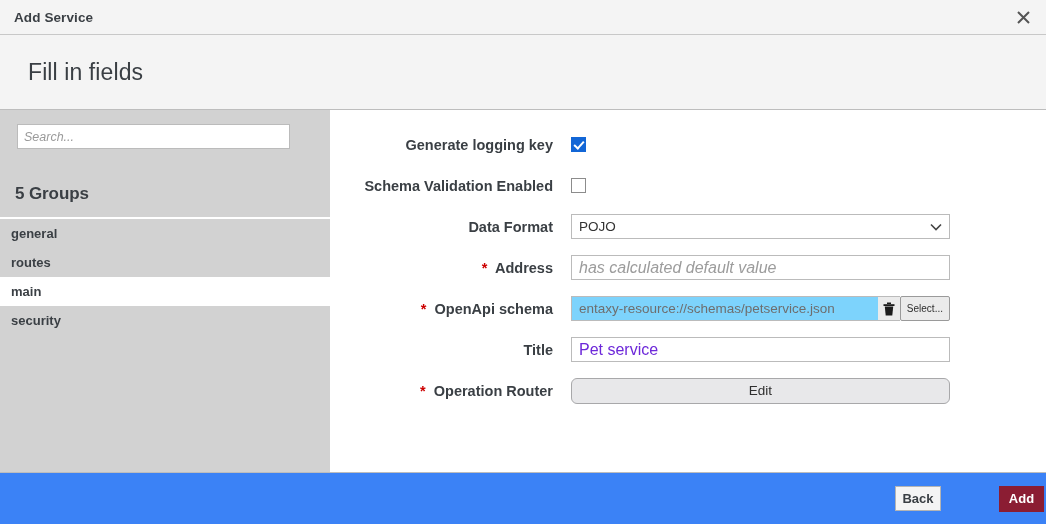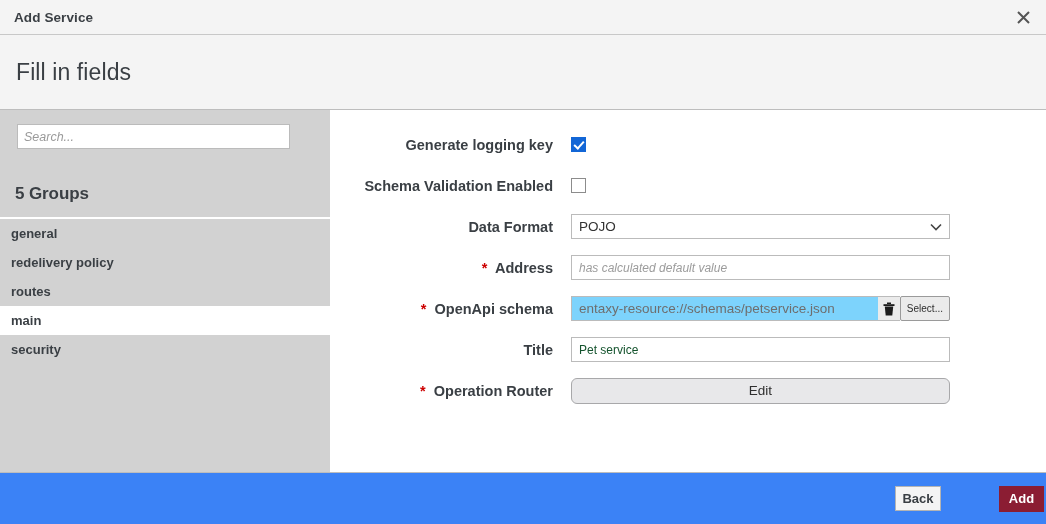--- a/index.html
+++ b/index.html
@@ -54,21 +54,21 @@
   .close-btn svg { display: block; }
 
   
   .heading-band {
     height: 75px;
     min-height: 75px;
     background: #f4f4f4;
     border-bottom: 1px solid #bdbdbd;
     display: flex;
     align-items: center;
-    padding-left: 16px;
+    padding-left: 28px;
     box-sizing: border-box;
   }
   .heading-text {
     font-size: 23px;
     color: #3a3f44;
     font-weight: normal;
     letter-spacing: 0.1px;
   }
 
   
@@ -199,22 +199,22 @@
   }
 
   
   .text-input {
     width: 100%;
     height: 25px;
     box-sizing: border-box;
     border: 1px solid #bbbbbb;
     background: #ffffff;
     font-family: "Liberation Sans", sans-serif;
-    font-size: 12px;
-    color: #14532d;
+    font-size: 16px;
+    color: #6d28d9;
     padding: 0 7px;
     outline: none;
   }
   .text-input::placeholder {
     color: #9c9c9c;
     font-style: italic;
   }
 
   
   .select-box {
@@ -369,23 +369,20 @@
   <div class="body-area">
 
     <div class="sidebar">
       <div class="search-wrap">
         <input class="search-input" type="text" placeholder="Search..." style="">
       </div>
       <div class="groups-count">5 Groups</div>
       <div class="group-list">
         <div class="group-item">
           <span>general</span>
-        </div>
-        <div class="group-item">
-          <span>redelivery policy</span>
         </div>
         <div class="group-item">
           <span>routes</span>
         </div>
         <div class="group-item selected">
           <span>main</span>
         </div>
         <div class="group-item">
           <span>security</span>
         </div>

